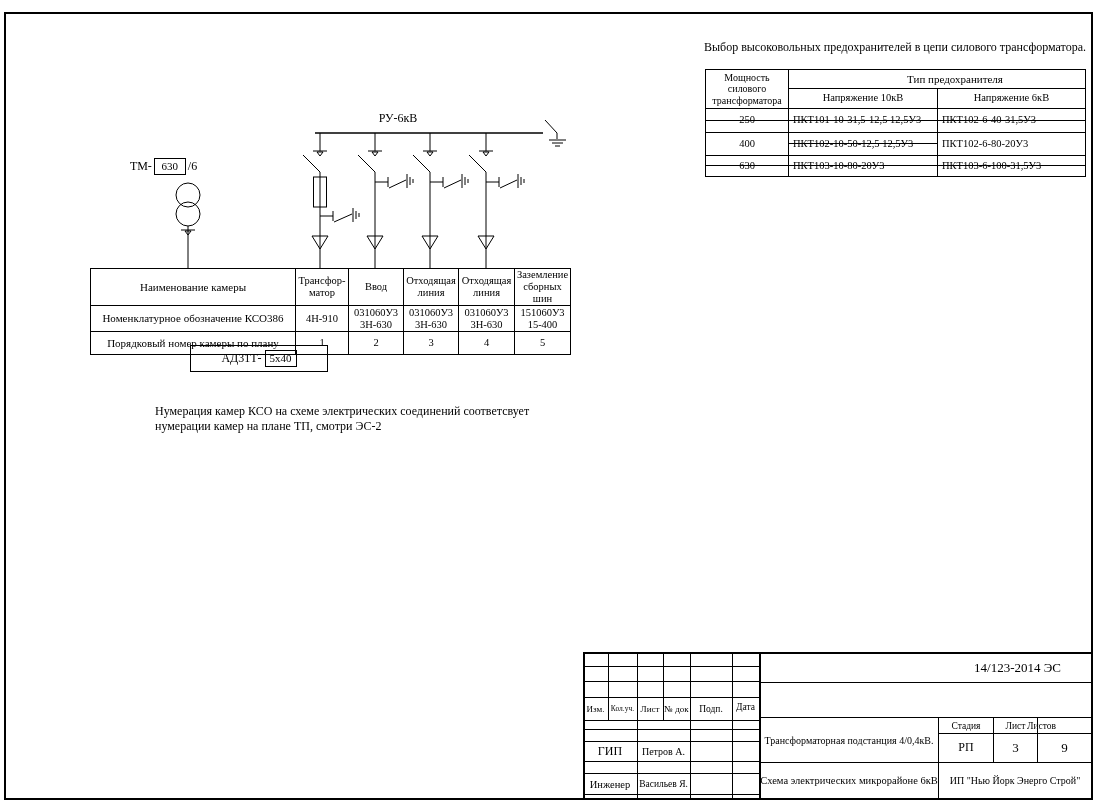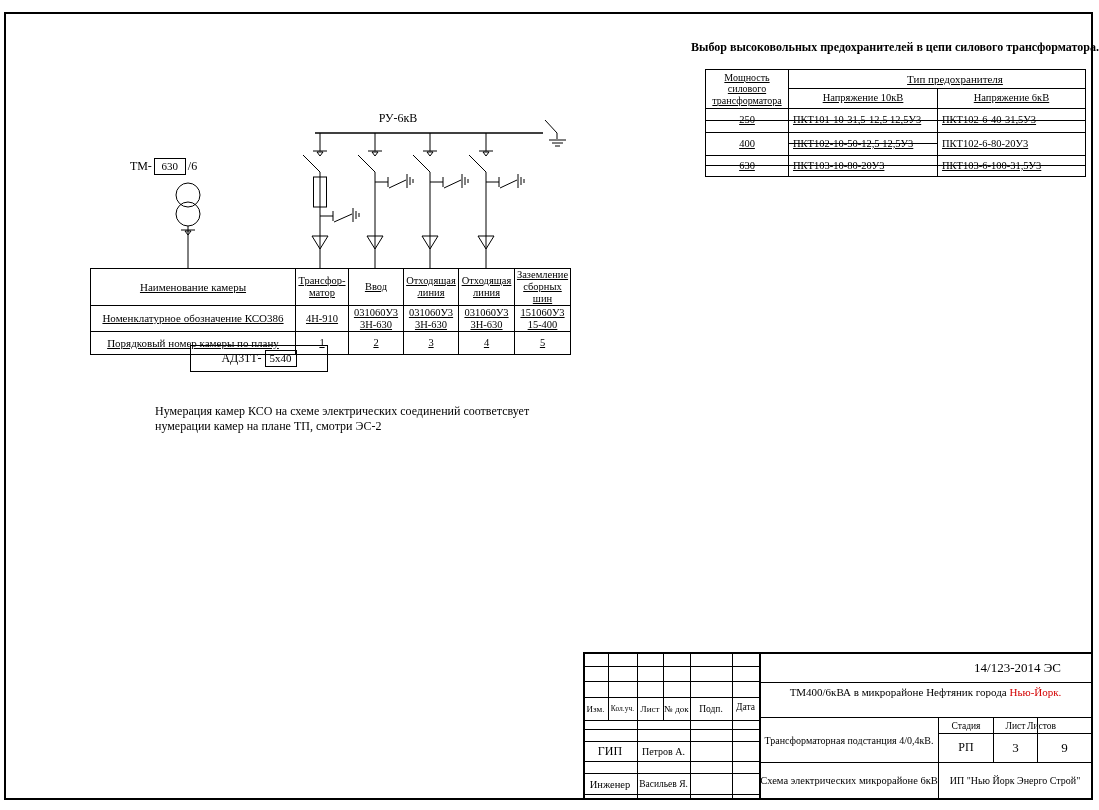--- a/index.html
+++ b/index.html
@@ -4,21 +4,21 @@
 <style>
   html,body{margin:0;padding:0;background:#fff;}
   #page{position:relative;width:1099px;height:810px;background:#fff;overflow:hidden;
         font-family:"Liberation Serif","DejaVu Serif",serif;color:#000;}
   .abs{position:absolute;}
   .c{display:flex;align-items:center;justify-content:center;text-align:center;}
   .pre{white-space:pre-line;}
   .hl,.vl{position:absolute;background:#000;}
   svg line, svg rect, svg circle, svg polygon, svg path{stroke:#000;fill:none;}
   table{border-collapse:collapse;table-layout:fixed;}
-  td{border:1px solid #000;padding:0;text-align:center;vertical-align:middle;overflow:hidden;text-decoration:underline;}
+  td{border:1px solid #000;padding:0;text-align:center;vertical-align:middle;overflow:hidden;}
   #kso{position:absolute;left:90px;top:268px;width:480px;font-size:10.5px;line-height:1.15;}
   #kso td.rowlabel{font-size:11px;}
   #fusewrap{position:absolute;left:705px;top:69px;width:380px;}
   #fuse{width:380px;font-size:10.5px;line-height:1.15;}
   #fuse td.lv{text-align:left;padding-left:4px;}
   .strike{position:absolute;height:1px;background:#000;z-index:5;}
   .tm-box{display:inline-block;border:1px solid #000;width:30px;text-align:center;
           margin:0 2px;font-size:11px;line-height:15px;}
   .ad-box{display:inline-block;border:1px solid #000;padding:0 4px;margin-left:3px;
           font-size:11px;line-height:15px;}
@@ -171,21 +171,21 @@
     </table>
 
   <div class="abs c" style="left:190px;top:345px;width:138px;height:27px;border:1px solid #000;box-sizing:border-box;font-size:12px;">
     <span>АД31Т-</span>
     <span class="ad-box">5x40</span>
   </div>
 
   <div class="abs pre" style="left:155px;top:404px;width:440px;font-size:12px;line-height:15px;">Нумерация камер КСО на схеме электрических соединений соответсвует
 нумерации камер на плане ТП, смотри ЭС-2</div>
 
-  <div class="abs c" style="left:690px;top:40px;width:410px;height:15px;font-size:12px;font-weight:bold;">Выбор высоковольных предохранителей в цепи силового трансформатора.</div>
+  <div class="abs c" style="left:690px;top:40px;width:410px;height:15px;font-size:12px;">Выбор высоковольных предохранителей в цепи силового трансформатора.</div>
 
   <div id="fusewrap">
     <table id="fuse">
       <colgroup>
           <col style="width:83px">
           <col style="width:149px">
           <col style="width:148px">
         </colgroup>
       <tbody>
           <tr style="height:19px">
@@ -260,23 +260,20 @@
     <div class="abs c" style="left:149px;top:44px;width:27px;height:21px;font-size:9.5px;">Дата</div>
 
     <div class="abs c" style="left:0;top:90px;width:54px;height:19px;font-size:12px;">ГИП</div>
     <div class="abs c" style="left:54px;top:90px;width:53px;height:19px;font-size:10px;">Петров А.</div>
     <div class="abs c" style="left:0;top:122px;width:54px;height:20px;font-size:10.5px;">Инженер</div>
     <div class="abs c" style="left:54px;top:122px;width:53px;height:20px;font-size:9.5px;">Васильев Я.</div>
 
     <div class="abs" style="left:177px;top:2px;width:331px;height:28px;display:flex;align-items:center;justify-content:flex-end;padding-right:30px;box-sizing:border-box;font-size:13px;">14/123-2014 ЭС</div>
 
     <div class="abs" style="left:177px;top:31px;width:331px;height:34px;font-size:11px;line-height:16px;text-align:center;padding-top:1px;box-sizing:border-box;">
-      <div>
-        <span>ТМ400/6кВА в микрорайоне Нефтяник города </span><span class="red">Нью-Йорк.</span>
-      </div>
     </div>
 
     <div class="abs c" style="left:177px;top:66px;width:178px;height:44px;font-size:10px;white-space:nowrap;">Трансформаторная подстанция 4/0,4кВ.</div>
     <div class="abs c" style="left:177px;top:111px;width:178px;height:35px;font-size:10.5px;white-space:nowrap;">Схема электрических микрорайоне 6кВ</div>
 
     <div class="abs c" style="left:356px;top:66px;width:54px;height:15px;font-size:9.5px;">Стадия</div>
     <div class="abs c" style="left:411px;top:66px;width:43px;height:15px;font-size:9.5px;">Лист</div>
     <div class="abs c" style="left:432px;top:66px;width:53px;height:15px;font-size:9.5px;">Листов</div>
     <div class="abs c" style="left:356px;top:82px;width:54px;height:27px;font-size:12px;">РП</div>
     <div class="abs c" style="left:411px;top:82px;width:43px;height:27px;font-size:13px;">3</div>

